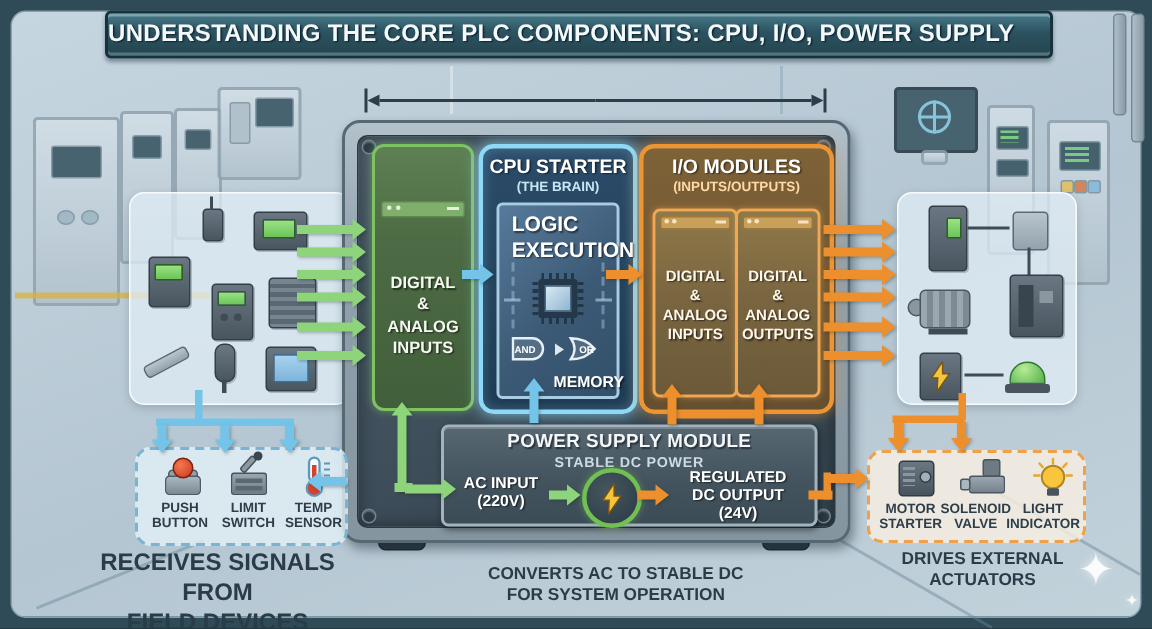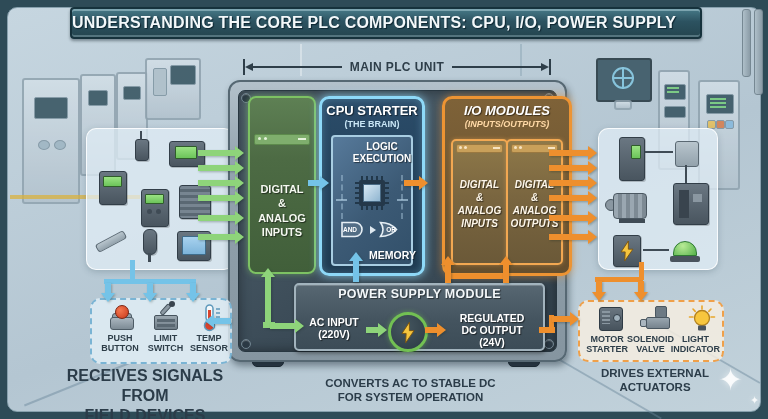--- a/index.html
+++ b/index.html
@@ -69,37 +69,37 @@
 
   .mcpu{position:absolute;left:89px;top:14px;width:100px;height:174px;border-radius:10px;
         background:linear-gradient(#2b4c69,#1d3950);
         border:3px solid var(--cpu_accent,#8ed9f8);
         box-shadow:0 0 10px rgba(142,217,248,.8),inset 0 0 9px rgba(142,217,248,.3);}
   .cputitle{position:absolute;left:0;right:0;top:4px;text-align:center;color:#fff;font-weight:bold;font-size:13px;text-shadow:1px 1px 1px rgba(0,0,0,.5);}
   .cpusub{position:absolute;left:0;right:0;top:20px;text-align:center;color:#c9e6f6;font-weight:bold;font-size:9px;}
   .cpubox{position:absolute;left:9px;right:9px;top:36px;bottom:7px;border:2px solid #a8cde2;border-radius:4px;
           background:linear-gradient(135deg,#577a9b 0%,#3c5a75 55%,#32506a 100%);
           display:flex;flex-direction:column;align-items:center;justify-content:space-between;padding:4px 0 3px;}
-  .logiclbl{color:#fff;font-weight:bold;font-size:10px;line-height:1.2;text-align:center;white-space:pre-line;text-shadow:1px 1px 1px rgba(0,0,0,.5);margin-left:20px;}
+  .logiclbl{color:#fff;font-weight:bold;font-size:14px;line-height:1.2;white-space:pre-line;text-shadow:1px 1px 1px rgba(0,0,0,.5);margin-left:20px;}
   .memlbl{color:#fff;font-weight:bold;font-size:10.5px;text-shadow:1px 1px 1px rgba(0,0,0,.5);margin-left:41px;}
   .chip{position:relative;width:34px;height:34px;}
   .chipcore{position:absolute;left:4px;top:4px;right:4px;bottom:4px;background:#24384a;border-radius:2px;}
   .chipdie{position:absolute;left:8px;top:8px;right:8px;bottom:8px;background:linear-gradient(135deg,#d9e9f4,#8fb5d0);border:1px solid #4a6b85;}
   .pinsT{position:absolute;left:6px;right:6px;top:0;height:4px;background:repeating-linear-gradient(90deg,#22384a 0 2px,transparent 2px 5px);}
   .pinsB{position:absolute;left:6px;right:6px;bottom:0;height:4px;background:repeating-linear-gradient(90deg,#22384a 0 2px,transparent 2px 5px);}
   .pinsL{position:absolute;top:6px;bottom:6px;left:0;width:4px;background:repeating-linear-gradient(180deg,#22384a 0 2px,transparent 2px 5px);}
   .pinsR{position:absolute;top:6px;bottom:6px;right:0;width:4px;background:repeating-linear-gradient(180deg,#22384a 0 2px,transparent 2px 5px);}
   .trc{position:absolute;border-top:2px dashed rgba(185,215,235,.6);width:11px;height:0;}
   .trcv{position:absolute;border-left:2px dashed rgba(185,215,235,.4);width:0;height:44px;}
   .gates{display:flex;align-items:center;gap:2px;}
   .gsep{width:0;height:0;border-top:4px solid transparent;border-bottom:4px solid transparent;border-left:6px solid #dfe9f0;margin:0 1px;}
 
-  .mio{position:absolute;left:212px;top:14px;width:124px;height:174px;border-radius:10px;
+  .mio{position:absolute;left:196px;top:14px;width:124px;height:174px;border-radius:10px;
        background:linear-gradient(#7e6238,#654f2e);
-       border:3px solid var(--io_accent,#ed9433);box-shadow:0 0 9px rgba(237,148,51,.6);font-style:italic;}
+       border:3px solid var(--io_accent,#ed9433);box-shadow:0 0 9px rgba(237,148,51,.6);}
   .iotitle{position:absolute;left:0;right:0;top:4px;text-align:center;color:#fff;font-weight:bold;font-size:13px;text-shadow:1px 1px 1px rgba(0,0,0,.5);}
   .iosub{position:absolute;left:0;right:0;top:20px;text-align:center;color:#ffd9a6;font-weight:bold;font-size:9px;}
   .iocol{position:absolute;top:40px;bottom:8px;width:53px;border:2px solid #f2a852;border-radius:5px;
          background:linear-gradient(#8f7949 0%,#7a6640 45%,#6b5938 100%);box-shadow:0 0 4px rgba(242,168,82,.45);}
   .winbar2{position:absolute;left:3px;right:3px;top:3px;height:7px;background:#c9a05a;border:1px solid #9a7840;border-radius:2px;}
   .winbar2::before{content:"";position:absolute;left:2px;top:1px;width:3px;height:3px;border-radius:50%;background:#f7e3c2;box-shadow:5px 0 0 #f7e3c2;}
   .winbar2::after{content:"";position:absolute;right:2px;top:2px;width:7px;height:2px;background:#f7e3c2;}
   .iolabel{position:absolute;left:0;right:0;top:50%;transform:translateY(-46%);text-align:center;color:#fdf6ea;font-weight:bold;
            font-size:10px;line-height:1.3;white-space:pre-line;text-shadow:1px 1px 1px rgba(0,0,0,.55);}
 
@@ -196,21 +196,20 @@
   <div class="sparkle" style="left:750px;top:394px;font-size:11px;">✦</div>
 
   <div class="title">
     <span>UNDERSTANDING THE CORE PLC COMPONENTS: CPU, I/O, POWER SUPPLY</span>
   </div>
 
   <div class="dim">
     <i class="dtick"></i>
       <i class="dheadL"></i>
       <i class="dline"></i>
-    <span class="dlabel">MAIN PLC UNIT</span>
     <i class="dline"></i>
       <i class="dheadR"></i>
       <i class="dtick"></i>
   </div>
 
   <div class="sidepanel" style="left:86px;top:128px;width:146px;height:140px;">
     <i class="dev" style="left:48px;top:10px;width:12px;height:20px;"></i>
     <i class="conn" style="left:53px;top:2px;width:2px;height:9px;"></i>
     <i class="dev" style="left:82px;top:12px;width:34px;height:24px;"></i>
     <i class="scr" style="left:88px;top:17px;width:20px;height:11px;"></i>
@@ -316,20 +315,21 @@
         <i class="winbar2"></i>
         <div class="iolabel">DIGITAL
 &amp;
 ANALOG
 OUTPUTS</div>
       </div>
     </div>
 
     <div class="mpwr">
       <div class="pwrtitle">POWER SUPPLY MODULE</div>
+      <div class="pwrsub">STABLE DC POWER</div>
       <div class="pwrtxt" style="left:6px;top:31px;width:64px;">AC INPUT
 (220V)</div>
       <i class="ar r g" style="left:70px;top:38px;width:21px;">
           <b class="s"></b>
           <b class="h"></b>
         </i>
       <div class="boltring">
         <svg width="14" height="21" viewBox="0 0 15 22">
           <path d="M9 0 L1 12 h4.5 L5 22 L14 9 H9 z" fill="#f6c53e" stroke="#7a5410" stroke-width="1"></path>
         </svg>

